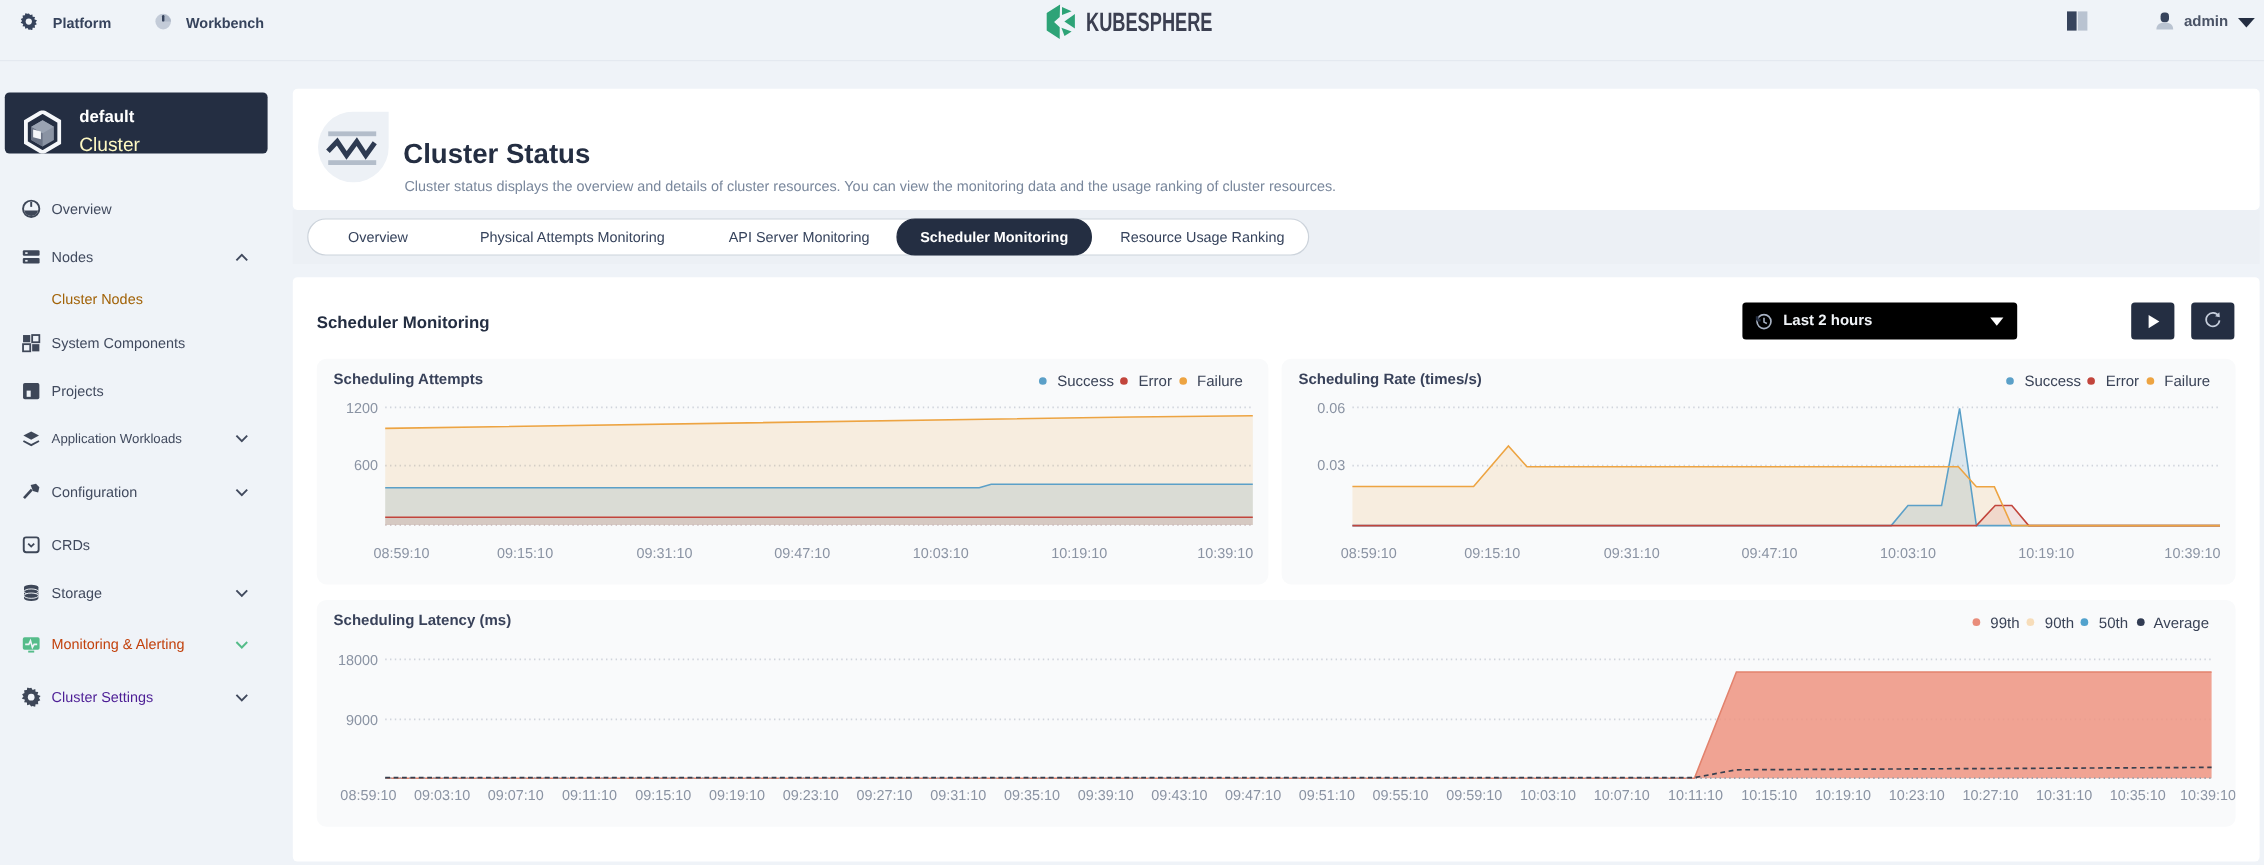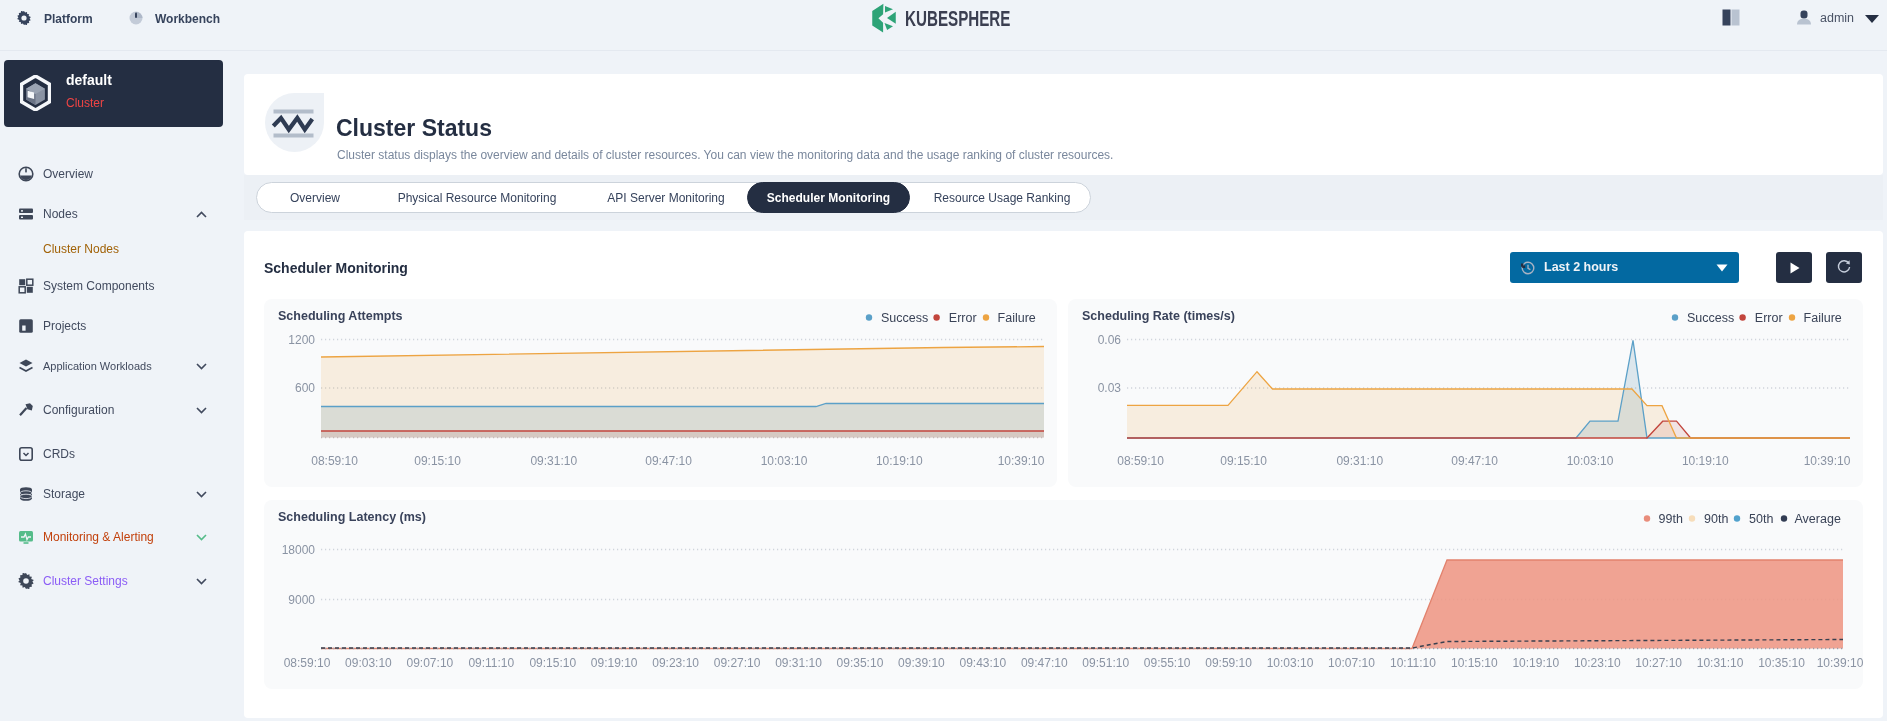--- a/index.html
+++ b/index.html
@@ -38,35 +38,35 @@
 </svg>
 <div class="hdr-item" style="left:905px;top:2px;height:34px;font-size:22px;color:#3b3f51;transform:scaleX(0.69);transform-origin:left center">KUBESPHERE</div>
 <svg class="abs" style="left:1722px;top:9px" width="18" height="17" viewBox="0 0 18 17">
     <rect x="0.5" y="0.5" width="8" height="16" fill="#36435c"></rect>
     <rect x="9.5" y="0.5" width="8" height="16" fill="#b9c3d1"></rect>
   </svg>
 <svg class="abs" style="left:1796px;top:10px" width="16" height="15" viewBox="0 0 16 15">
     <rect x="4.5" y="0.5" width="7" height="8" rx="3" fill="#36435c"></rect>
     <path d="M1 14.5 C1 10.8 3.6 8.8 8 8.8 C12.4 8.8 15 10.8 15 14.5 Z" fill="#b9c3d1"></path>
   </svg>
-<div class="hdr-item" style="left:1820px;top:0;height:36px;font-weight:normal;font-size:12.5px;color:#4a5366">admin</div>
+<div class="hdr-item" style="left:1820px;top:0;height:36px;font-weight:bold;font-size:12.5px;color:#4a5366">admin</div>
 <svg class="abs" style="left:1864px;top:14px" width="16" height="10" viewBox="0 0 16 10">
     <path fill="#242e42" d="M1 1 L15 1 8 9 Z"></path>
   </svg>
 
-<div class="card" style="left:4px;top:60px;width:219px;height:67px;background:#242e42;border-radius:4px">
+<div class="card" style="left:4px;top:77px;width:219px;height:51px;background:#242e42;border-radius:4px">
   <svg class="abs" style="left:16px;top:15px" width="31" height="36" viewBox="0 0 31 36">
 <path d="M15.5 1 L29.5 9.2 29.5 26.8 15.5 35 1.5 26.8 1.5 9.2 Z" fill="none" stroke="#f5f7fa" stroke-width="3.4"></path>
 <path d="M15.5 8.2 L24.9 13.7 24.9 24.6 15.5 30 6.1 24.6 6.1 13.7 Z" fill="#8a93a3"></path>
 <path d="M6.1 13.7 L15.5 19.1 15.5 30 6.1 24.6 Z" fill="#6a7385"></path>
 <path d="M15.5 8.2 L24.9 13.7 15.5 19.1 6.1 13.7 Z" fill="#9aa3b2"></path>
 <rect x="7.6" y="18.1" width="6.5" height="6.5" fill="#f5f7fa" transform="skewY(15) translate(0,-4.3)"></rect>
 </svg>
   <div class="abs" style="left:62px;top:12px;font-size:14px;font-weight:bold;color:#fff">default</div>
-  <div class="abs" style="left:62px;top:36px;font-size:12px;color:#ef4444">Cluster</div>
+  <div class="abs" style="left:62px;top:36px;font-size:16px;color:#fef9c3">Cluster</div>
 </div>
 <div class="side-item" style="top:154px;color:#414a5e;font-size:12px">
     <div class="ic"><svg viewBox="0 0 16 16">
         <circle cx="8" cy="8" r="6.8" fill="none" stroke="#3e4758" stroke-width="1.6"></circle>
         <rect x="7.2" y="2.2" width="1.6" height="4.2" fill="#3e4758"></rect>
         <path d="M2.2 9.5 A6 6 0 0 0 13.8 9.5 Z" fill="#3e4758"></path>
       </svg></div>
     <div class="tx">Overview</div>
   </div>
 <div class="side-item" style="top:194px;color:#414a5e;font-size:12px">
@@ -143,21 +143,21 @@
     <div class="ic"><svg viewBox="0 0 16 16">
         <rect x="1" y="2" width="14" height="10.5" rx="1.5" fill="#55bc8a"></rect>
         <path d="M3 8 L6 8 7.4 5 9 10.5 10.4 8 13 8" stroke="#eff3f8" stroke-width="1.3" fill="none"></path>
         <rect x="5.5" y="13.2" width="5" height="1.6" fill="#55bc8a"></rect>
       </svg></div>
     <div class="tx">Monitoring &amp; Alerting</div>
     <div class="ch"><svg width="11" height="7" viewBox="0 0 11 7">
         <path d="M1 1 L5.5 5.6 10 1" fill="none" stroke="#55bc8a" stroke-width="1.6"></path>
       </svg></div>
   </div>
-<div class="side-item" style="top:561px;color:#8b5cf6;font-size:12px">
+<div class="side-item" style="top:561px;color:#4c1d95;font-size:12px">
     <div class="ic"><svg viewBox="0 0 16 16">
         <path fill="#3e4758" d="M8 0l1.2 1.9 2.2-.7.2 2.3 2.3.2-.7 2.2L15.9 7 14.4 8.6l1.2 1.9-2 1 .3 2.3-2.3.1-.3 2.3-2.2-.8L8 16l-1.2-1.9-2.2.7-.2-2.3-2.3-.2.7-2.2L.1 9 1.6 7.4.4 5.5l2-1-.3-2.3 2.3-.1.3-2.3 2.2.8z"></path>
         <circle fill="#eff3f8" cx="8" cy="8" r="2.8"></circle>
       </svg></div>
     <div class="tx">Cluster Settings</div>
     <div class="ch"><svg width="11" height="7" viewBox="0 0 11 7">
         <path d="M1 1 L5.5 5.6 10 1" fill="none" stroke="#414a5e" stroke-width="1.6"></path>
       </svg></div>
   </div>
 
@@ -166,30 +166,30 @@
 <path d="M59 0 L59 29.5 A29.5 29.5 0 1 1 29.5 0 Z" fill="#edf1f6"></path>
 <rect x="8.5" y="16.5" width="40" height="4" fill="#b3bdca"></rect>
 <path d="M8.3 33 L16 25 23.8 36.5 32.3 25 39.8 36.5 47.3 26" fill="none" stroke="#2e3b52" stroke-width="4.2"></path>
 <rect x="8.5" y="40.5" width="40" height="4" fill="#b3bdca"></rect>
 </svg>
 <div class="abs" style="left:336px;top:115px;font-size:23px;font-weight:bold;color:#242e42">Cluster Status</div>
 <div class="abs" style="left:337px;top:148px;font-size:12px;color:#79879c">Cluster status displays the overview and details of cluster resources. You can view the monitoring data and the usage ranking of cluster resources.</div>
 <div class="abs" style="left:244px;top:175px;width:1639px;height:45px;background:#ecf0f5"></div>
 <div class="abs" style="left:256px;top:182px;width:835px;height:31px;background:#fff;border:1px solid #ccd3db;border-radius:16px">
     <div class="tab" style="left:-52px;width:220px">Overview</div>
-    <div class="tab" style="left:110px;width:220px">Physical Resource Monitoring</div>
+    <div class="tab" style="left:110px;width:220px">Physical Attempts Monitoring</div>
     <div class="tab" style="left:635px;width:220px">Resource Usage Ranking</div>
     <div class="tab" style="left:299px;width:220px">API Server Monitoring</div>
 <div class="abs" style="left:490px;top:-1px;width:163px;height:31px;background:#242e42;border:1px solid #242e42;border-radius:16px;color:#fff;font-weight:bold;font-size:12px;text-align:center;line-height:31px">Scheduler Monitoring</div>
 </div>
 
 <div class="card" style="left:244px;top:231px;width:1639px;height:487px"></div>
 
 <div class="abs" style="left:264px;top:260px;font-size:14px;font-weight:bold;color:#242e42">Scheduler Monitoring</div>
-<div class="abs" style="left:1510px;top:252px;width:229px;height:31px;background:#0369a1;border-radius:3px">
+<div class="abs" style="left:1452px;top:252px;width:229px;height:31px;background:#000000;border-radius:3px">
     <svg class="abs" style="left:11px;top:9px" width="14" height="14" viewBox="0 0 14 14">
       <circle cx="7" cy="7" r="5.8" fill="none" stroke="#a8b2c3" stroke-width="1.4"></circle>
       <path d="M7 3.8 L7 7.4 9.4 8.6" fill="none" stroke="#a8b2c3" stroke-width="1.3"></path>
       <path d="M1.2 5.8 L1.2 2.6 M1.2 5.8 L4.2 5.8" stroke="#242e42" stroke-width="2.4"></path>
     </svg>
   <div class="abs" style="left:34px;top:8px;font-size:12.5px;font-weight:bold;color:#f0f3f7">Last 2 hours</div>
   <svg class="abs" style="left:206px;top:12px" width="12" height="8" viewBox="0 0 12 8">
       <path fill="#fff" d="M0.5 0.5 L11.5 0.5 6 7.5 Z"></path>
     </svg>
 </div>

